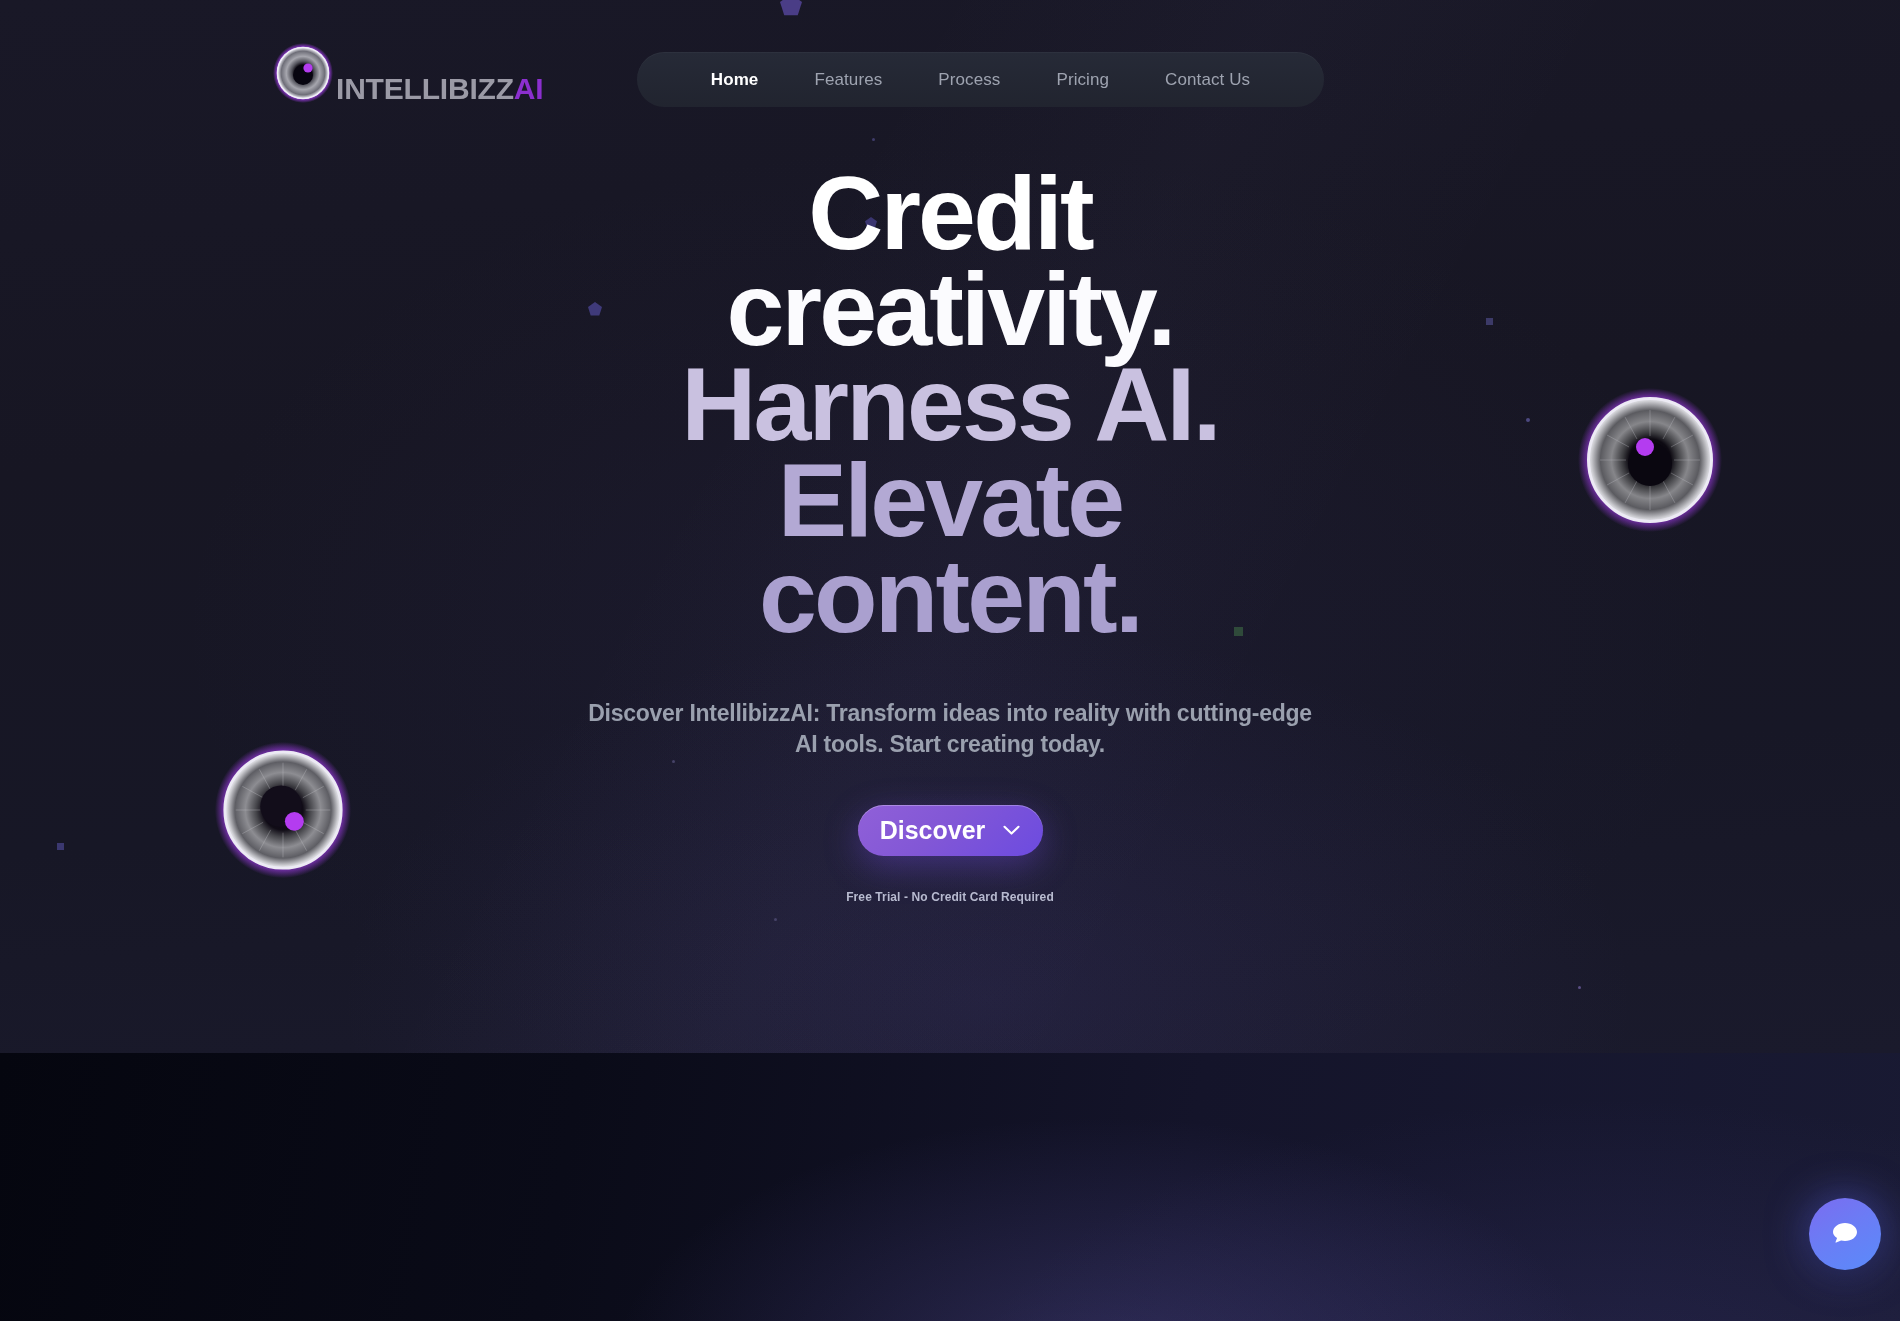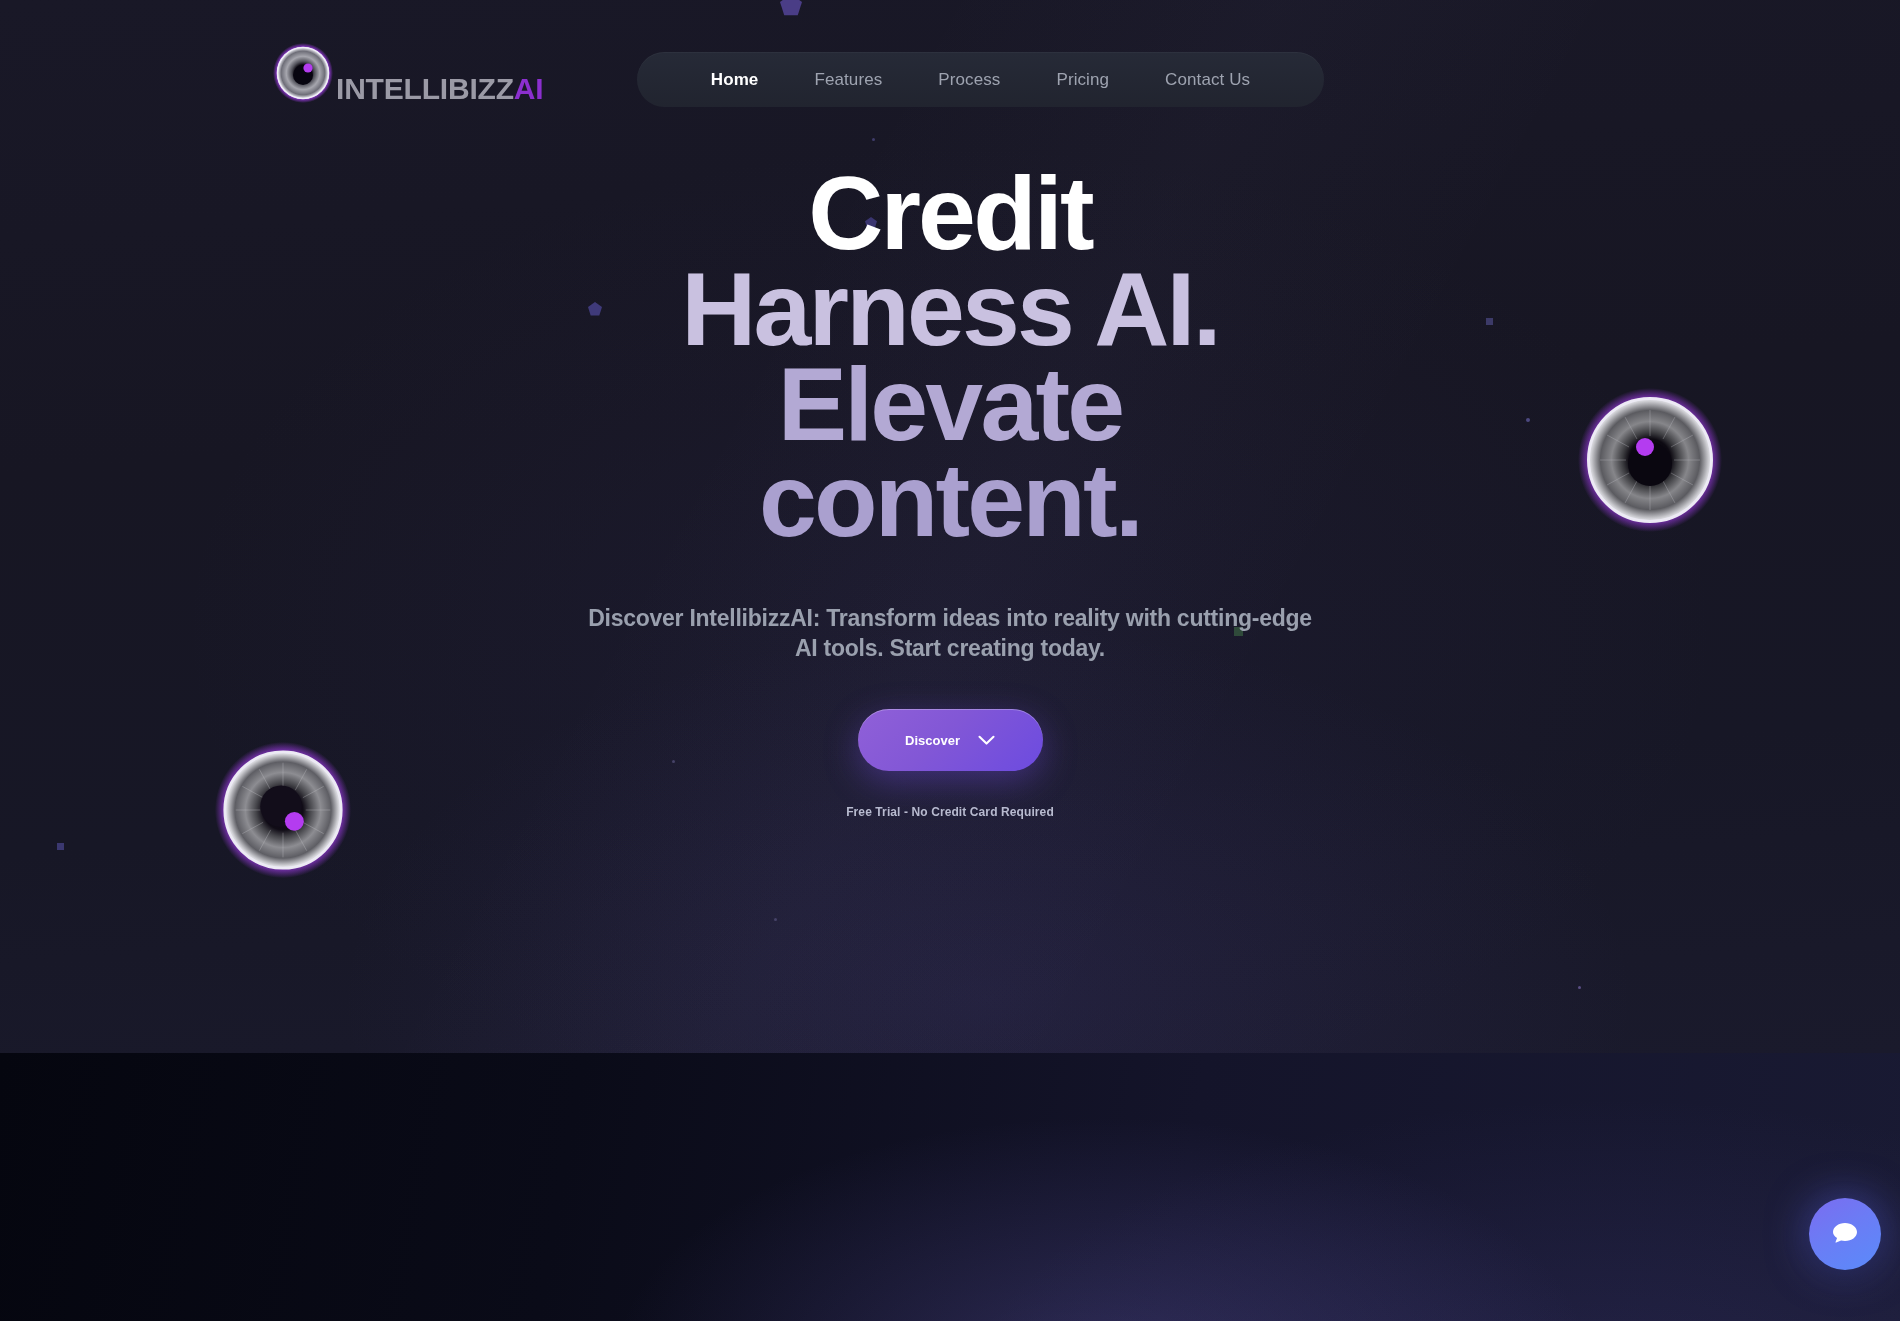--- a/index.html
+++ b/index.html
@@ -107,23 +107,23 @@
 
   .subtitle{
     margin-top:54px;
     width:740px; text-align:center;
     color:#9aa0ae; font-size:23px; line-height:1.32;
     font-weight:700; letter-spacing:-0.25px;
   }
 
   .cta-wrap{ margin-top:46px; position:relative; }
   .cta-btn{
-    width:185px; height:62px; border:none; border-radius:32px;
+    width:185px; height:51px; border:none; border-radius:32px;
     background:linear-gradient(135deg,#9060d8 0%, #8257d6 45%, #6c4be0 100%);
-    color:#ffffff; font-size:13px; font-weight:700;
+    color:#ffffff; font-size:25px; font-weight:700;
     display:flex; align-items:center; justify-content:center; gap:18px;
     cursor:pointer;
     box-shadow:0 10px 34px rgba(110,73,214,0.42), inset 0 1px 0 rgba(255,255,255,0.28);
     font-family:"Liberation Sans", sans-serif;
   }
   .cta-chevron{ display:flex; align-items:center; }
 
   .trial{
     margin-top:34px; color:#b9bcd0; font-size:12px; font-weight:700;
     letter-spacing:0.1px;
@@ -308,20 +308,21 @@
       <div class="nav-actions">
         
         
       </div>
     </nav>
 
     <div class="hero-content">
 
       <h1 class="headline">
         <span class="hl-line hl-1">Credit</span>
+        <span class="hl-line hl-2">creativity.</span>
         <span class="hl-line hl-3">Harness AI.</span>
         <span class="hl-line hl-4">Elevate</span>
         <span class="hl-line hl-5">content.</span>
       </h1>
 
       <p class="subtitle">Discover IntellibizzAI: Transform ideas into reality with cutting-edge AI tools. Start creating today.</p>
 
       <div class="cta-wrap">
         <button class="cta-btn">
           <span>Discover</span>

